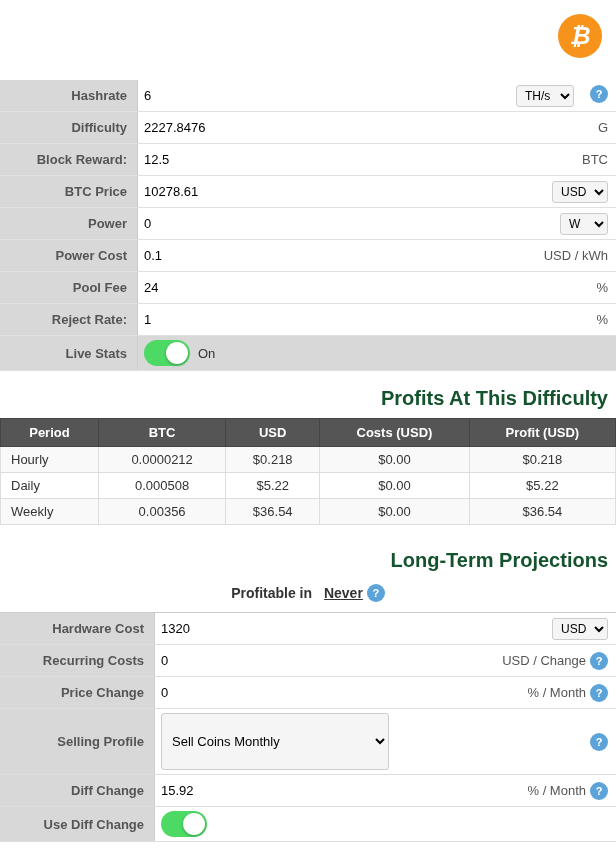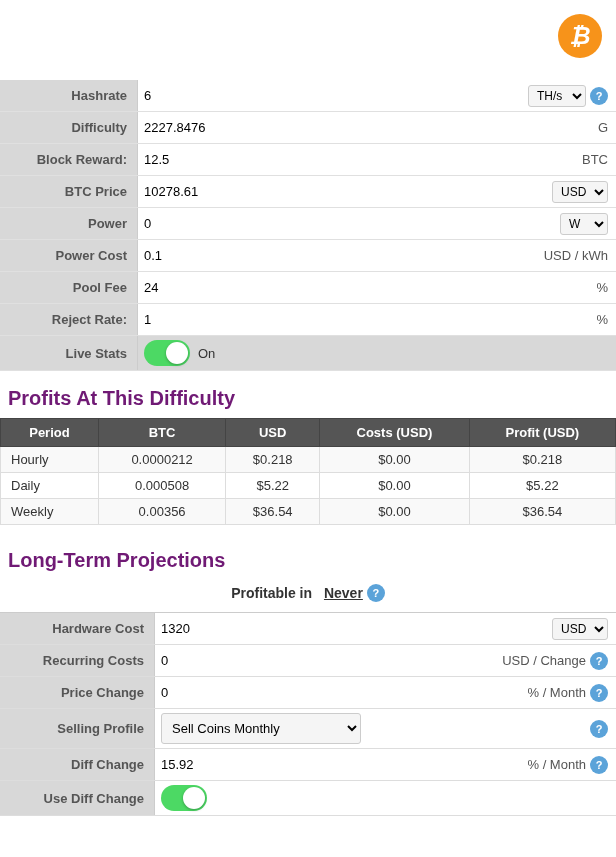--- a/index.html
+++ b/index.html
@@ -68,22 +68,21 @@
       font-size: 13px;
       background: #fff;
       height: 100%;
     }
 
     .form-unit {
       padding: 4px 8px;
       font-size: 13px;
       color: #555;
       display: flex;
-      align-items: center;
-      gap: 4px;
+      gap: 16px;
     }
 
     .select-unit {
       border: 1px solid #ccc;
       border-radius: 3px;
       background: #f5f5f5;
       padding: 2px 4px;
       font-size: 12px;
       cursor: pointer;
     }
@@ -145,25 +144,25 @@
     }
 
     .toggle-label {
       font-size: 13px;
       font-weight: normal;
       color: #333;
     }
 
     
     .section-title {
-      text-align: left;
+      text-align: right;
       font-size: 20px;
       font-weight: bold;
       padding: 16px 8px 8px;
-      color: #701a75;
+      color: #14532d;
     }
 
     
     .profits-table {
       width: 100%;
       border-collapse: collapse;
     }
 
     .profits-table th {
       background: #555;
@@ -262,24 +261,24 @@
       background: #f5f5f5;
       padding: 2px 4px;
       font-size: 12px;
       cursor: pointer;
     }
 
     .selling-select {
       border: 1px solid #ccc;
       border-radius: 3px;
       background: #f5f5f5;
-      padding: 6px 6px;
+      padding: 19px 6px;
       font-size: 13px;
       cursor: pointer;
-      width: 200px;
+      width: 228px;
     }
 
     
     .toggle-sm {
       position: relative;
       width: 46px;
       height: 26px;
       flex-shrink: 0;
     }
 

